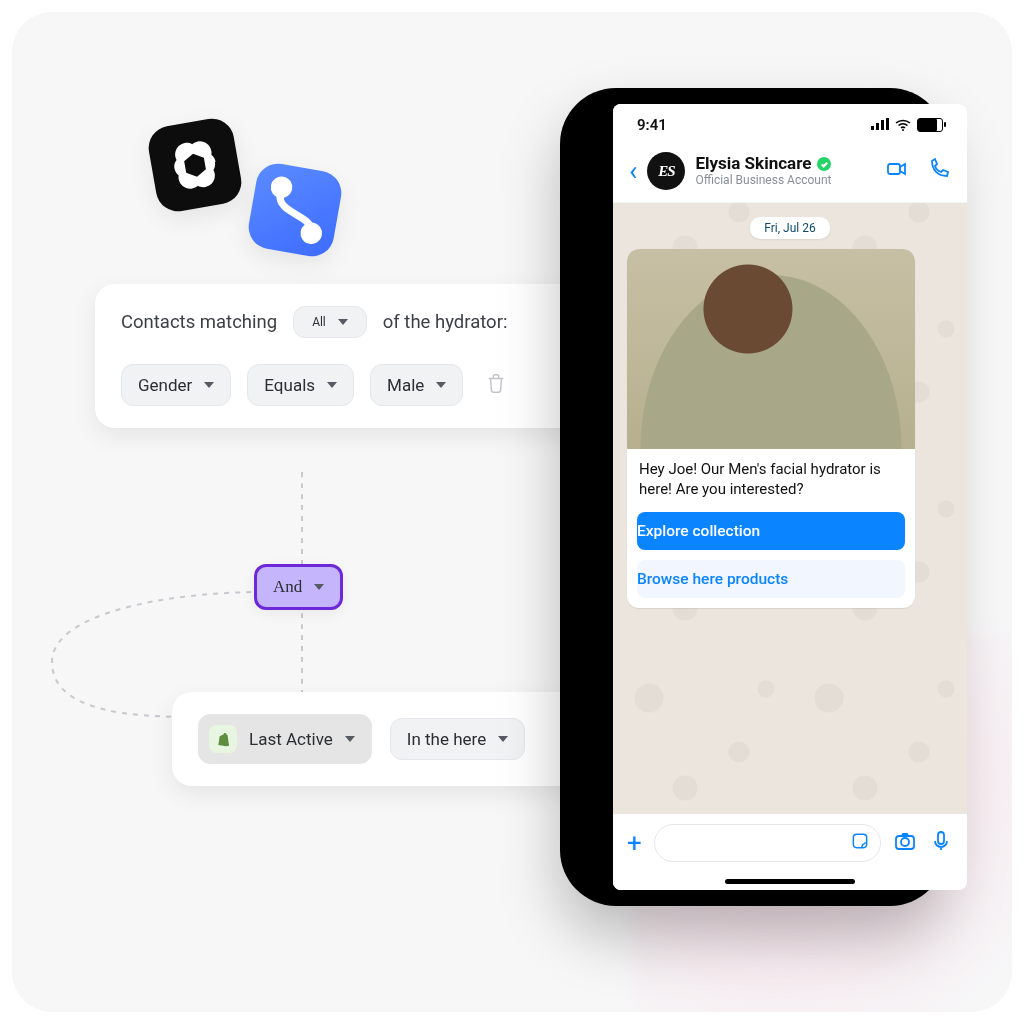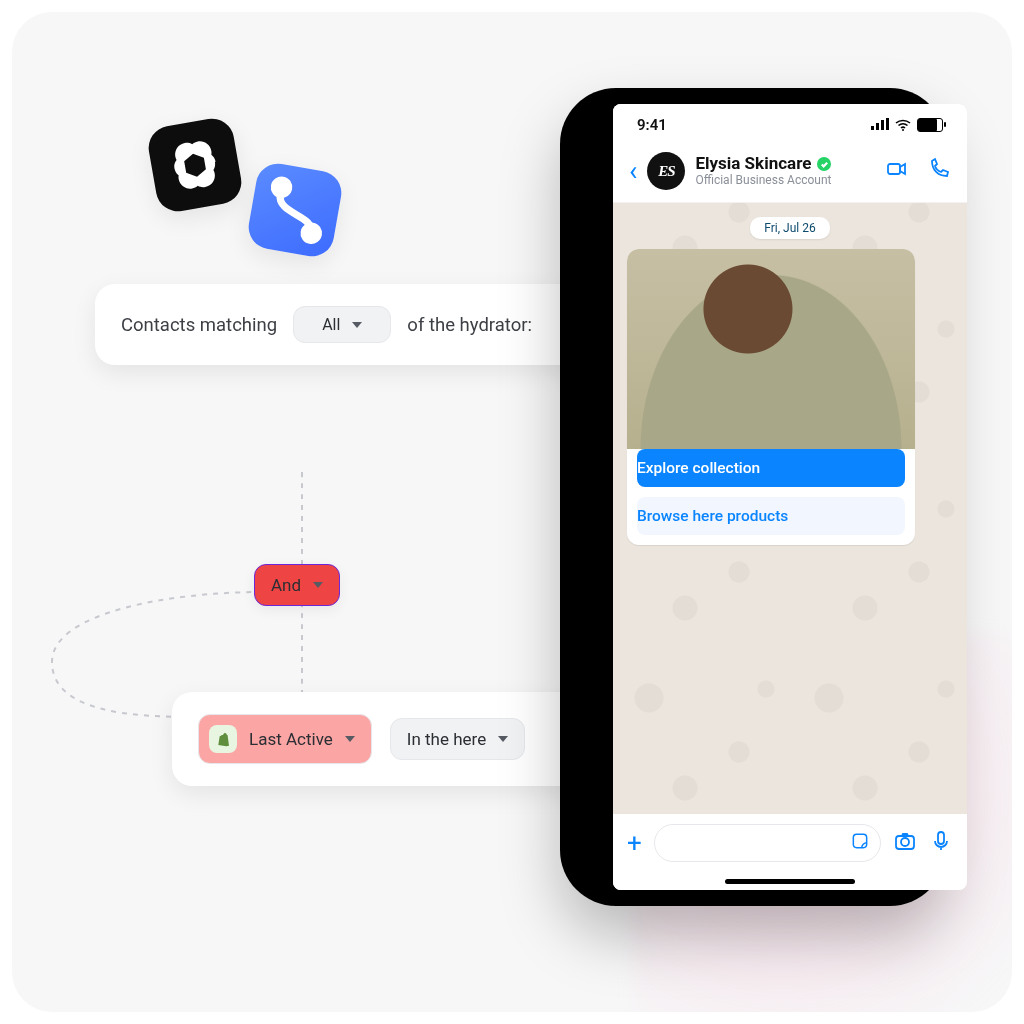--- a/index.html
+++ b/index.html
@@ -69,23 +69,23 @@
   .label-text{font-size:18.5px;color:#3c3f44;}
   .pill{
     display:inline-flex;align-items:center;gap:12px;
     background:var(--pill-bg);
     border:1px solid var(--pill-border);
     border-radius:12px;
     padding:10px 16px;
     font-size:17px; color:#2b2e33;
     cursor:pointer; user-select:none;
   }
-  .pill.small{padding:8px 28px;font-size:16px;align-items:center;}
-  .pill.white{background:#ef4444;border:1px solid #6d28d9;box-shadow:0 4px 14px rgba(0,0,0,0.06);}
-  .pill.shopify{background:#fca5a5;border-radius:12px;padding-left:10px;}
+  .pill.small{padding:8px 18px;font-size:12px;align-items:center;}
+  .pill.white{background:#c4b5fd;border:3px solid #6d28d9;box-shadow:0 4px 14px rgba(0,0,0,0.06);font-family:Liberation Serif, serif;}
+  .pill.shopify{background:#e5e5e5;border-radius:12px;padding-left:10px;}
   .shopify-icon{
     width:28px;height:28px;border-radius:8px;background:#e8f6e1;
     display:inline-flex;align-items:center;justify-content:center;
   }
   .shopify-icon svg{width:16px;height:16px;}
   .chev{width:0;height:0;border-left:5px solid transparent;border-right:5px solid transparent;border-top:6px solid #565a63;}
   .trash{margin-left:6px;color:#c2c5cc;}
   .trash svg{width:22px;height:22px;stroke:#c2c5cc;fill:none;stroke-width:1.6;}
 
   .and-chip{
@@ -247,20 +247,39 @@
     </svg>
 
     <div class="filter-card card1">
       <div class="row">
         <span class="label-text">Contacts matching</span>
         <span class="pill small">
           <span>All</span>
           <span class="chev"></span>
         </span>
         <span class="label-text">of the hydrator:</span>
+      </div>
+      <div class="row">
+        <span class="pill">
+          <span>Gender</span>
+          <span class="chev"></span>
+        </span>
+        <span class="pill">
+          <span>Equals</span>
+          <span class="chev"></span>
+        </span>
+        <span class="pill">
+          <span>Male</span>
+          <span class="chev"></span>
+        </span>
+        <span class="trash">
+          <svg viewBox="0 0 24 24">
+              <path d="M4 7h16M9 7V5a2 2 0 0 1 2-2h2a2 2 0 0 1 2 2v2m-9 0 1 13a2 2 0 0 0 2 2h6a2 2 0 0 0 2-2l1-13"></path>
+            </svg>
+        </span>
       </div>
     </div>
 
     <div class="and-chip">
       <span class="pill white">
         <span>And</span>
         <span class="chev"></span>
       </span>
     </div>
 
@@ -327,20 +346,21 @@
             <span><svg viewBox="0 0 24 24">
                   <path d="M5 4c0 9 6 15 15 15l1-4-5-2-2 2c-3-1-5-3-6-6l2-2-2-5z"></path>
                 </svg></span>
           </div>
         </div>
 
         <div class="chat-body">
           <div class="date-pill">Fri, Jul 26</div>
           <div class="bubble">
             <div class="bubble-img"></div>
+            <div class="bubble-text">Hey Joe! Our Men's facial hydrator is here! Are you interested?</div>
             <div class="btn primary">Explore collection</div>
             <div class="btn ghost">Browse here products</div>
           </div>
         </div>
 
         <div class="chat-input">
           <span class="plus">+</span>
           <div class="input-pill">
             <span><svg viewBox="0 0 24 24">
                   <rect x="4" y="4" width="16" height="16" rx="4"></rect>

